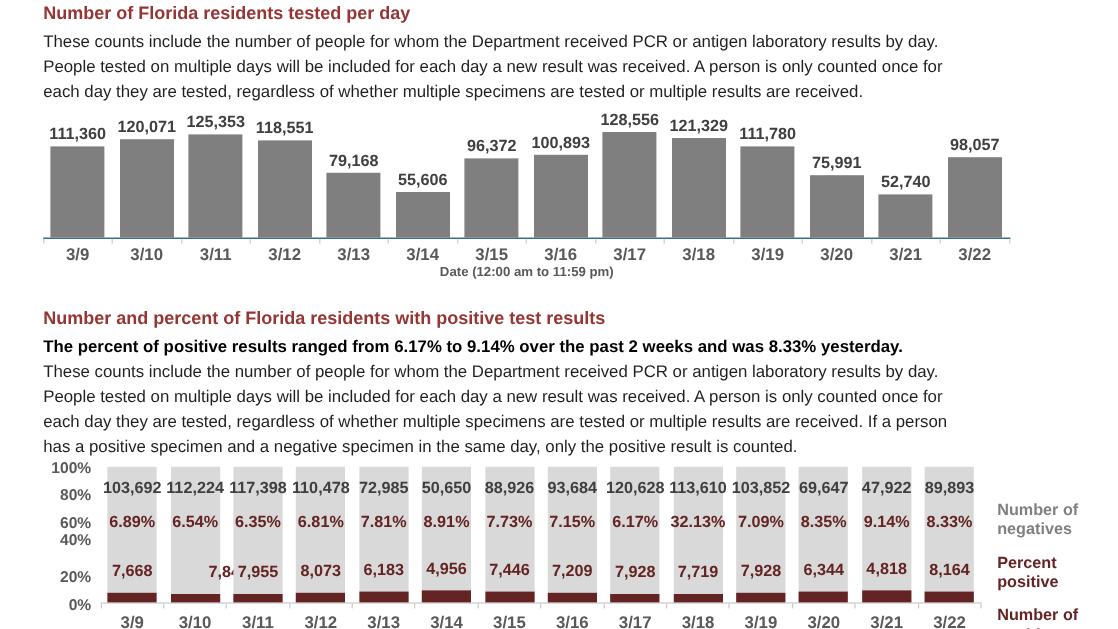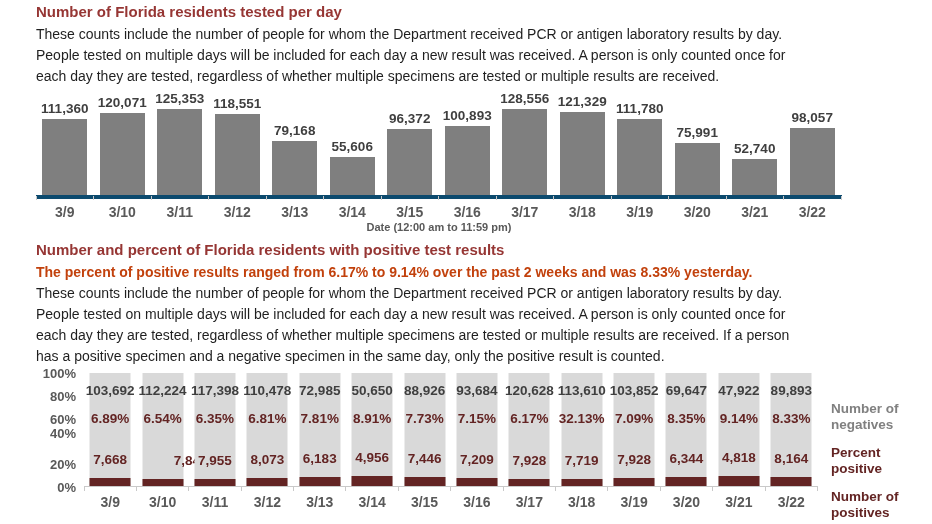--- a/index.html
+++ b/index.html
@@ -2,25 +2,25 @@
 <html><head>
 <meta charset="utf-8">
 <style>
   * { box-sizing: border-box; margin: 0; padding: 0; }
   html, body { width: 932px; height: 524px; background: #ffffff; overflow: hidden; }
   body { font-family: "Liberation Sans", sans-serif; }
   .page { padding: 3px 0 0 36px; width: 932px; }
 
   .section-title { font-size: 15px; font-weight: bold; color: #963634; line-height: 17px; margin-bottom: 4px; }
   .desc { font-size: 14px; color: #1f1f1f; line-height: 21px; width: 896px; white-space: pre-line; }
-  .highlight { font-size: 14px; font-weight: bold; color: #c2410c; line-height: 21px; width: 896px; }
+  .highlight { font-size: 14px; font-weight: bold; color: #000000; line-height: 21px; width: 896px; }
 
   
   .chart1 { margin-top: 4px; }
-  .c1-bars { display: flex; align-items: flex-end; height: 108px; width: 806px; border-bottom: 4px solid #0c4a6e; }
+  .c1-bars { display: flex; align-items: flex-end; height: 108px; width: 806px; border-bottom: 1px solid #0c4a6e; }
   .c1-slot { width: 57.5px; height: 100%; position: relative; display: flex; flex-direction: column; justify-content: flex-end; align-items: center; }
   .c1-slot::after { content: ""; position: absolute; right: -0.5px; bottom: -5px; width: 1px; height: 4px; background: #c9c9c9; }
   .c1-slot:first-child::before { content: ""; position: absolute; left: 0; bottom: -5px; width: 1px; height: 4px; background: #c9c9c9; }
   .c1-label { font-size: 13.5px; font-weight: bold; color: #3f3f3f; white-space: nowrap; margin-bottom: 3px; }
   .c1-bar { width: 45px; background: #7f7f7f; }
   .c1-dates { display: flex; width: 806px; }
   .c1-date { width: 57.5px; text-align: center; font-size: 14px; font-weight: bold; color: #595959; padding-top: 5px; }
   .c1-xtitle { width: 806px; text-align: center; font-size: 11px; font-weight: bold; color: #595959; margin-top: 1px; }
 
   
@@ -123,21 +123,21 @@
         <div class="c1-date">3/17</div>
         <div class="c1-date">3/18</div>
         <div class="c1-date">3/19</div>
         <div class="c1-date">3/20</div>
         <div class="c1-date">3/21</div>
         <div class="c1-date">3/22</div>
       </div>
     <div class="c1-xtitle">Date (12:00 am to 11:59 pm)</div>
   </div>
 
-  <div class="section-title" style="margin-top:8px;">Number and percent of Florida residents with positive test results</div>
+  <div class="section-title" style="margin-top:24px;">Number and percent of Florida residents with positive test results</div>
   <div class="highlight">The percent of positive results ranged from 6.17% to 9.14% over the past 2 weeks and was 8.33% yesterday.</div>
   <div class="desc">These counts include the number of people for whom the Department received PCR or antigen laboratory results by day.
 People tested on multiple days will be included for each day a new result was received. A person is only counted once for
 each day they are tested, regardless of whether multiple specimens are tested or multiple results are received. If a person
 has a positive specimen and a negative specimen in the same day, only the positive result is counted.</div>
 
   <div>
     <div class="chart2">
       <div class="c2-yaxis" id="c2-yaxis">
           <div class="c2-ytick" style="top: -7px;">100%</div>

